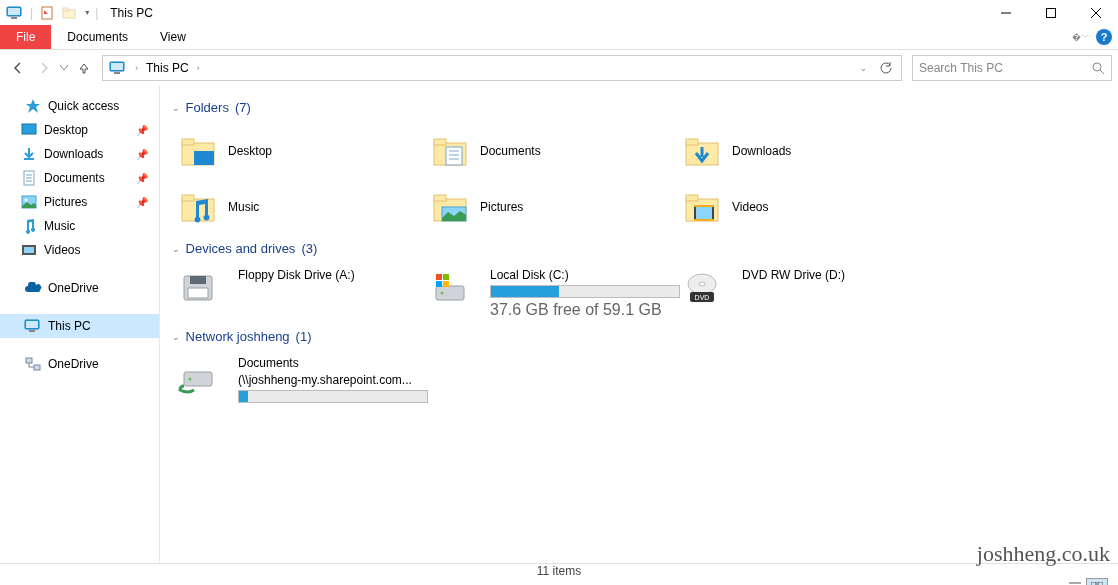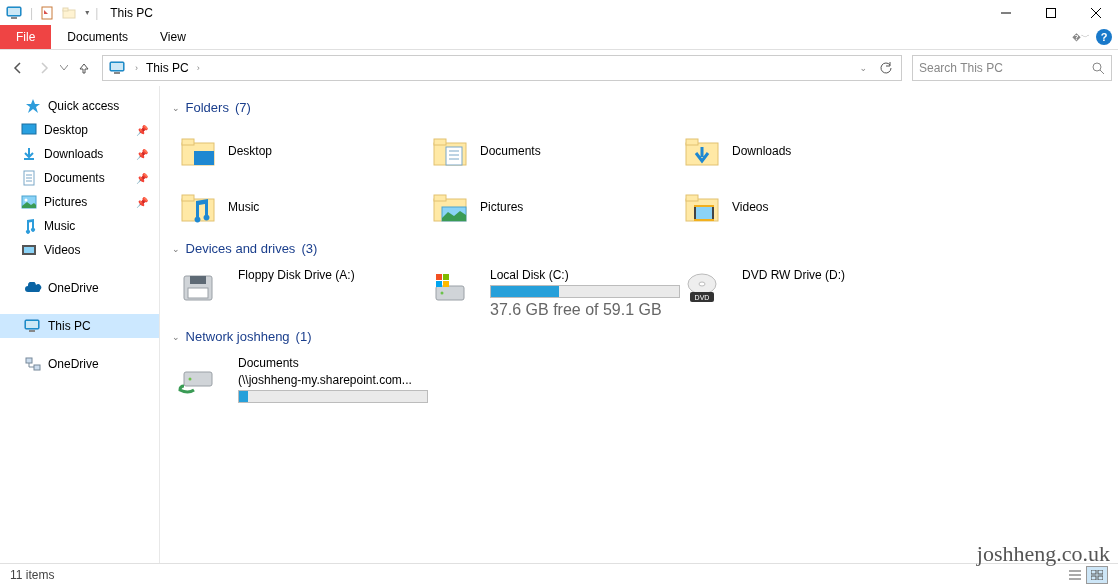--- a/index.html
+++ b/index.html
@@ -51,21 +51,21 @@
 .folder-item { width: 252px; height: 56px; display: flex; align-items: center; gap: 10px; padding: 4px 6px; cursor: pointer; }
 .big-icon { width: 40px; height: 40px; display: flex; align-items: center; justify-content: center; position: relative; }
 .item-label { font-size: 12px; }
 .drive-item { width: 252px; display: flex; gap: 20px; padding: 4px 6px; cursor: pointer; }
 .drive-text { display: flex; flex-direction: column; gap: 3px; }
 .drive-bar { width: 190px; height: 13px; border: 1px solid #bcbcbc; background: #eaeaea; position: relative; }
 .drive-fill { height: 100%; background: #26a0da; }
 .drive-free { font-size: 16px; color: #666; }
 
 
-.statusbar { height: 22px; border-top: 1px solid #e0e0e0; display: flex; align-items: center; padding: 0 10px; font-size: 12px; color: #444; }
+.statusbar { height: 22px; border-top: 1px solid #e0e0e0; display: flex; align-items: center; padding: 0 10px; font-size: 12px; color: #444; flex-direction: column; }
 .statusbar .viewbtns { margin-left: auto; display: flex; gap: 0; }
 .viewbtn { width: 22px; height: 18px; border: 1px solid transparent; display:flex; align-items:center; justify-content:center; }
 .viewbtn.active { border-color:#999; background:#cde6f7; }
 
 .watermark { position: absolute; right: 8px; bottom: 18px; color: #555; font-size: 22px; font-family: Georgia, serif; pointer-events: none; }
 
 
 svg { display: block; }
 </style>
 </head>

